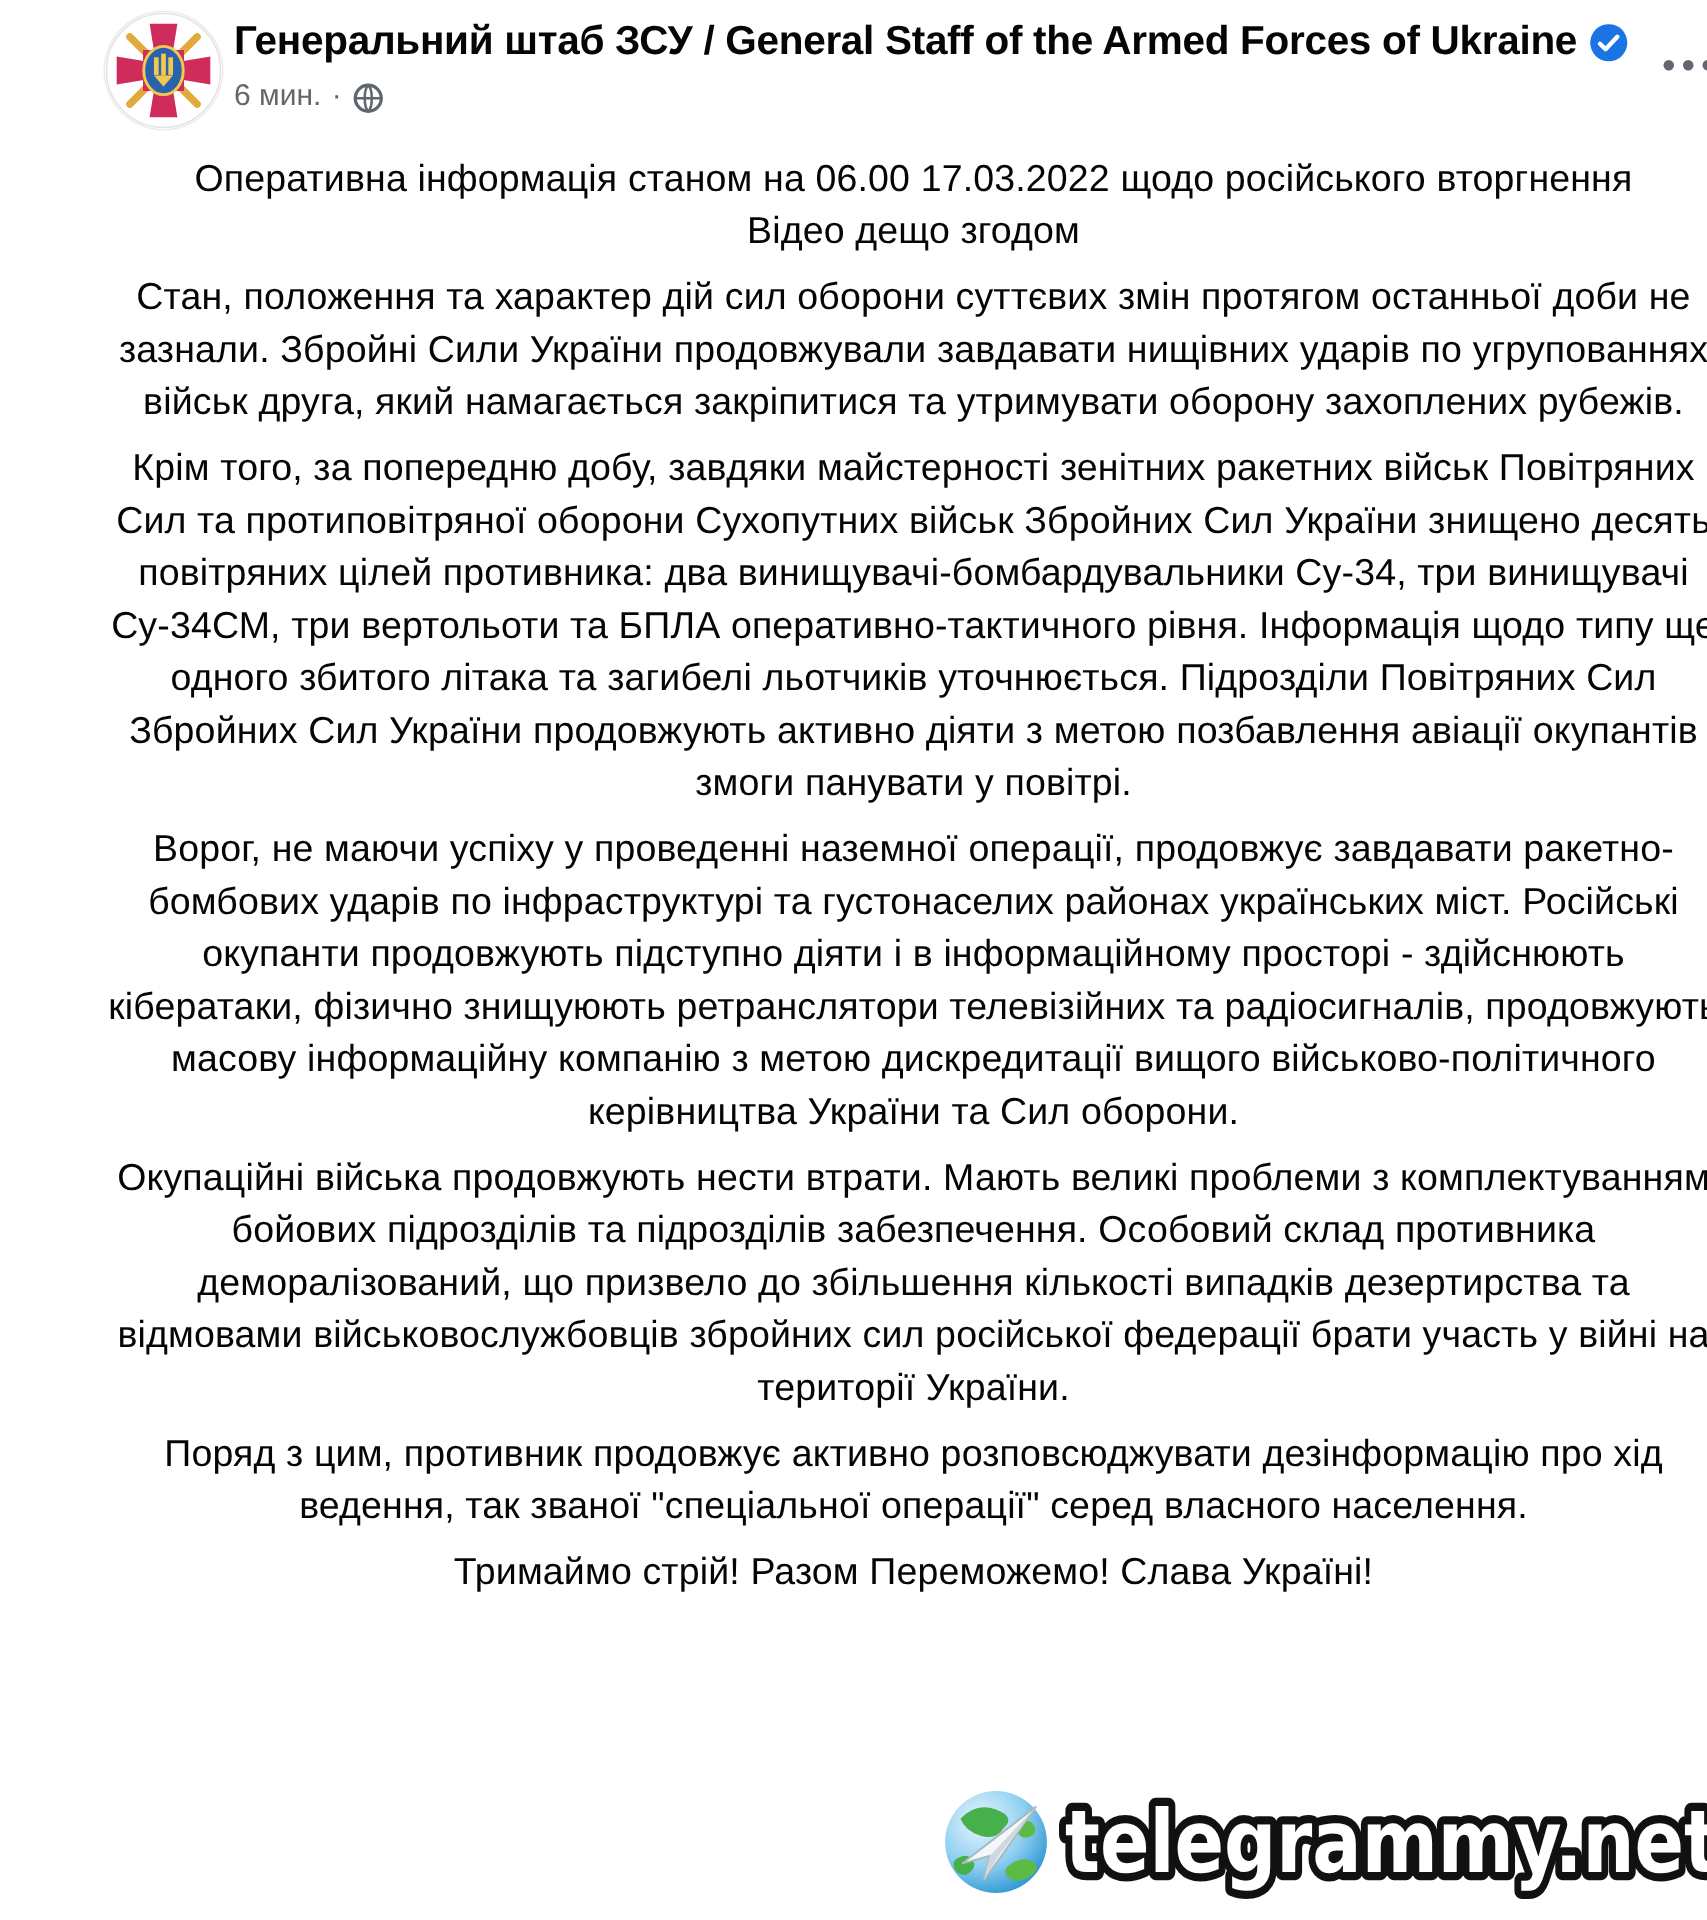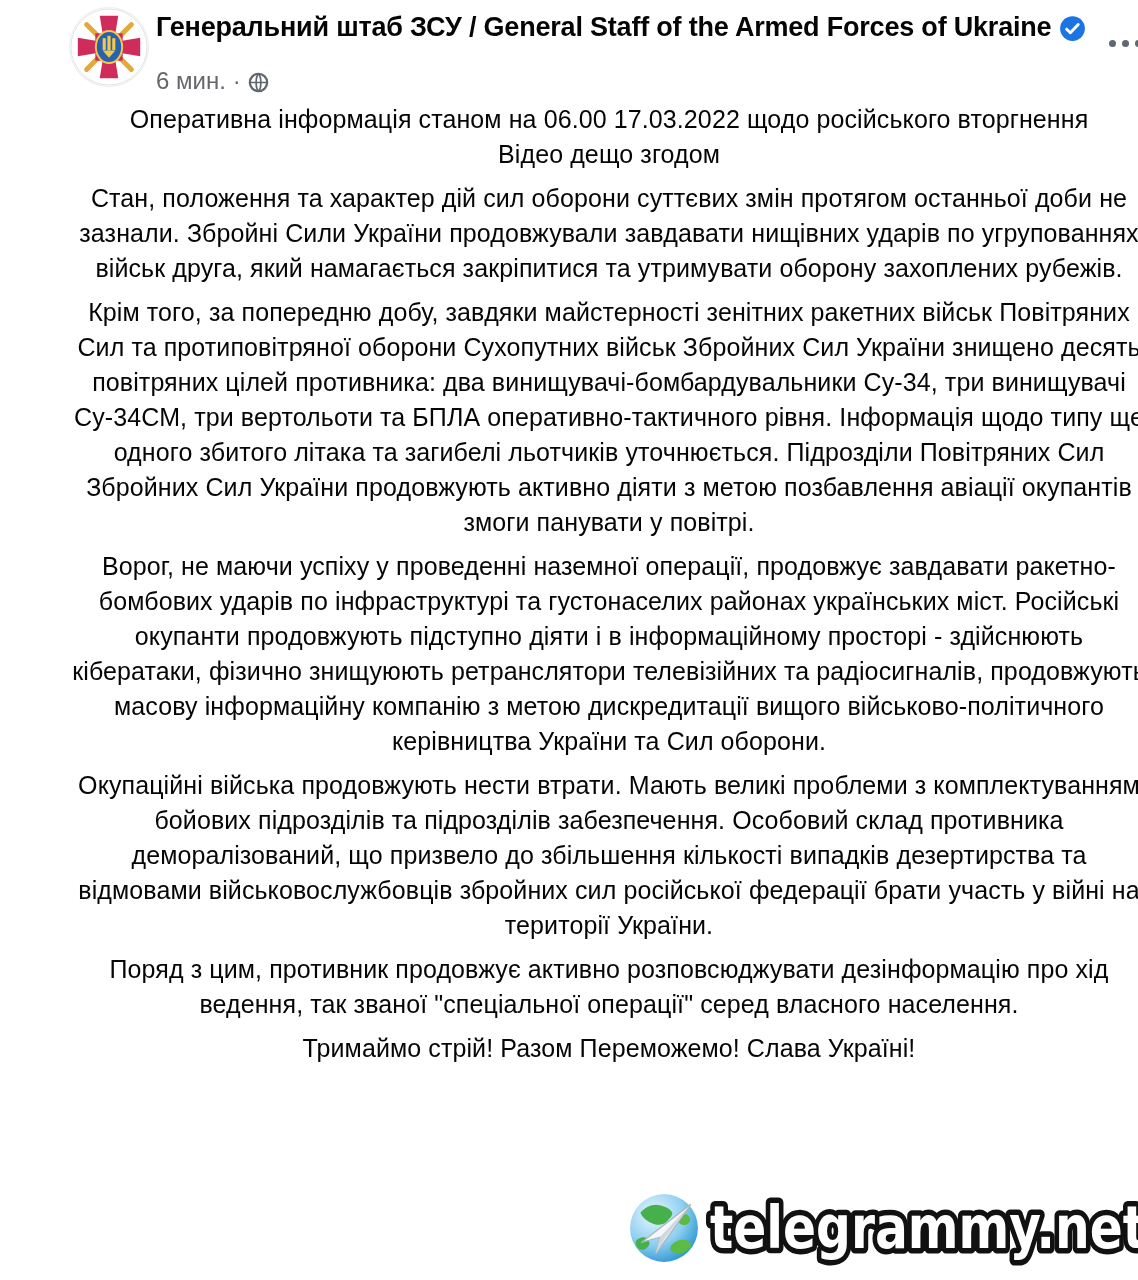--- a/index.html
+++ b/index.html
@@ -50,26 +50,26 @@
   .page-name {
     font-size: 27px;
     font-weight: bold;
     color: #050505;
     letter-spacing: -0.2px;
     white-space: nowrap;
     cursor: pointer;
   }
   .verified-badge { flex: 0 0 auto; display: inline-flex; margin-top: 2px; }
   .meta-row {
-    margin-top: 24px;
+    margin-top: 10px;
     display: flex;
     align-items: center;
     gap: 7px;
     color: #65676b;
-    font-size: 24px;
+    font-size: 20px;
   }
   .meta-row .sep { color: #65676b; }
   .more-btn {
     position: absolute;
     right: 28px;
     top: 32px;
     display: flex;
     gap: 6px;
     padding: 8px;
     cursor: pointer;

